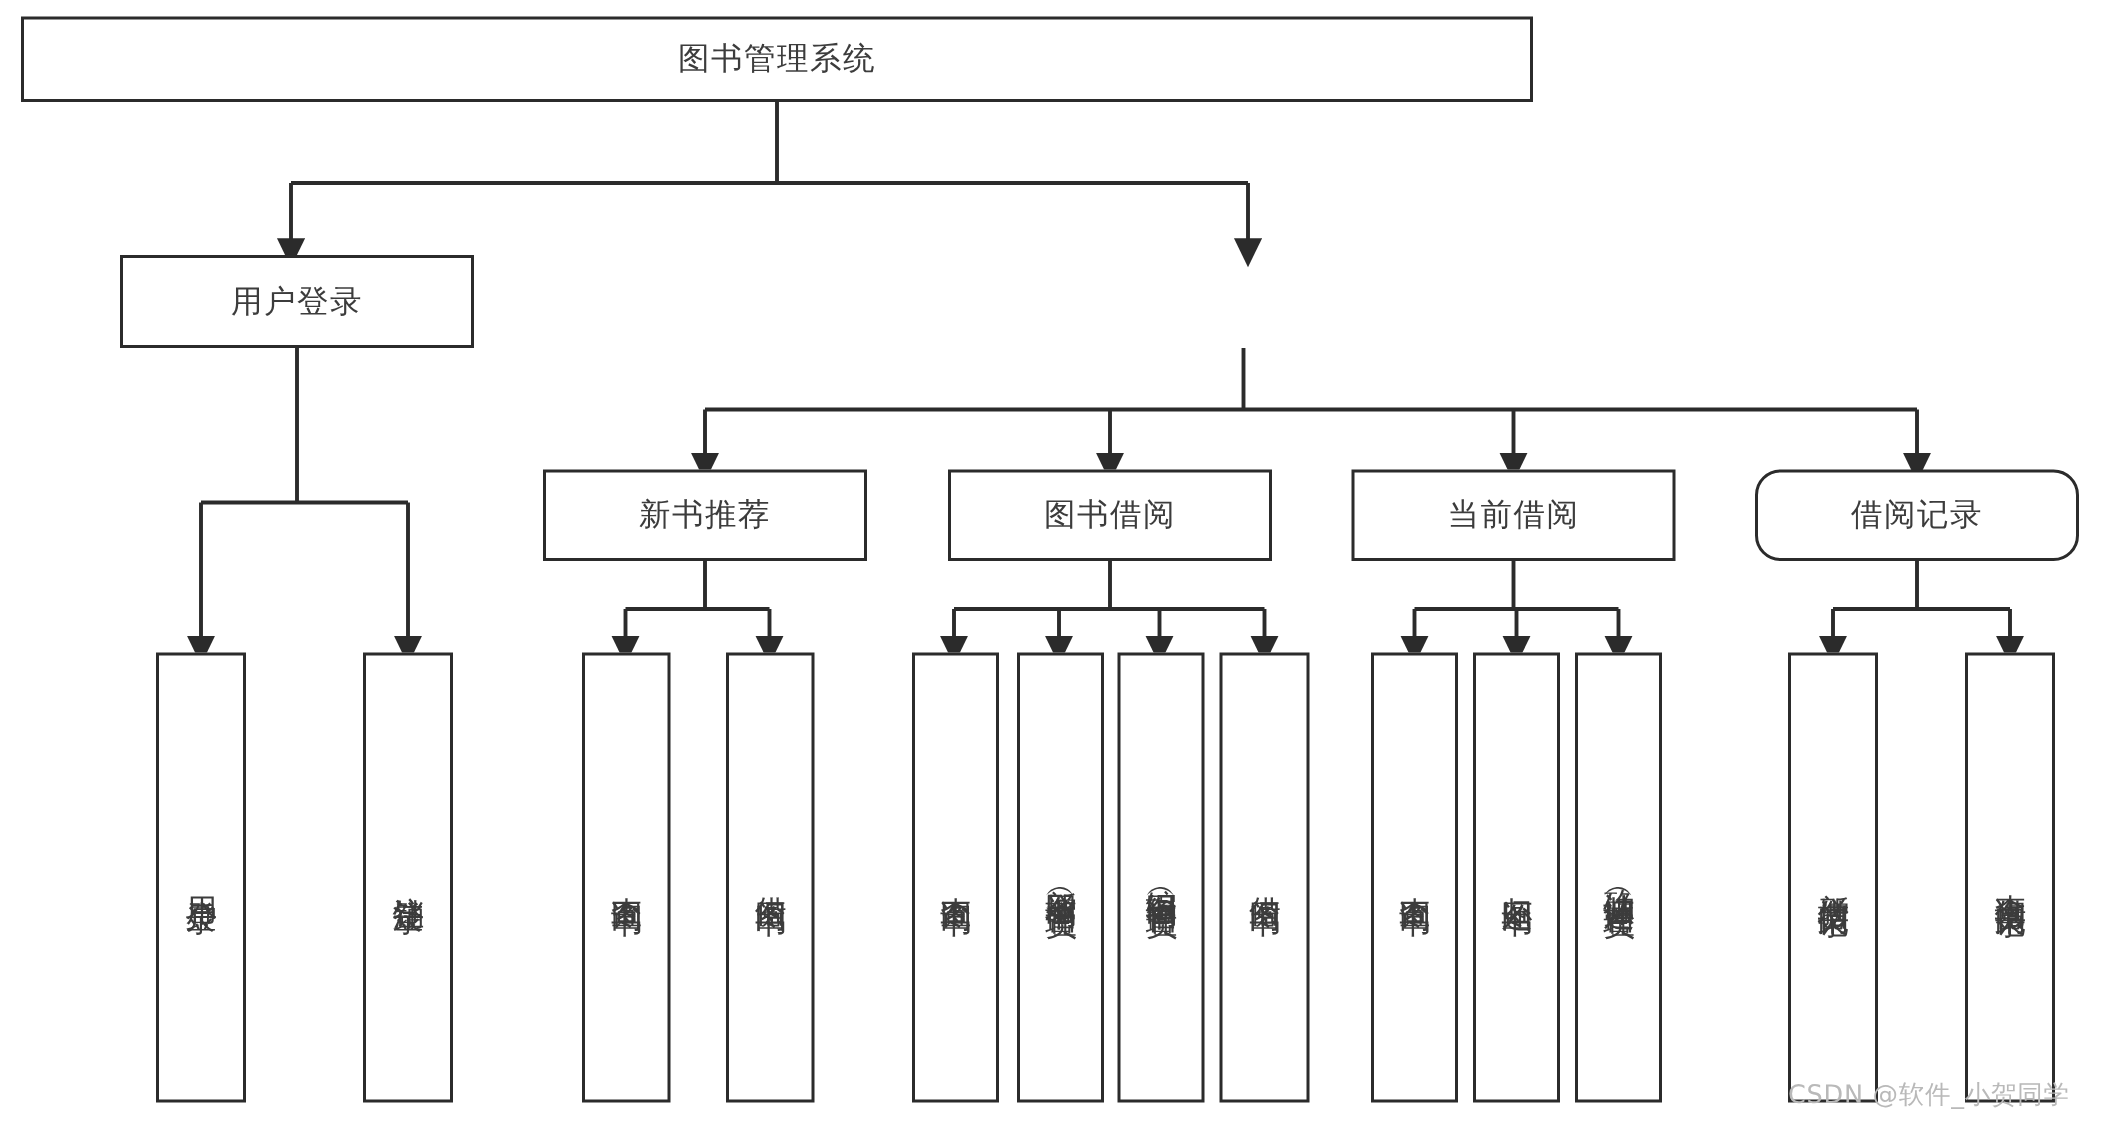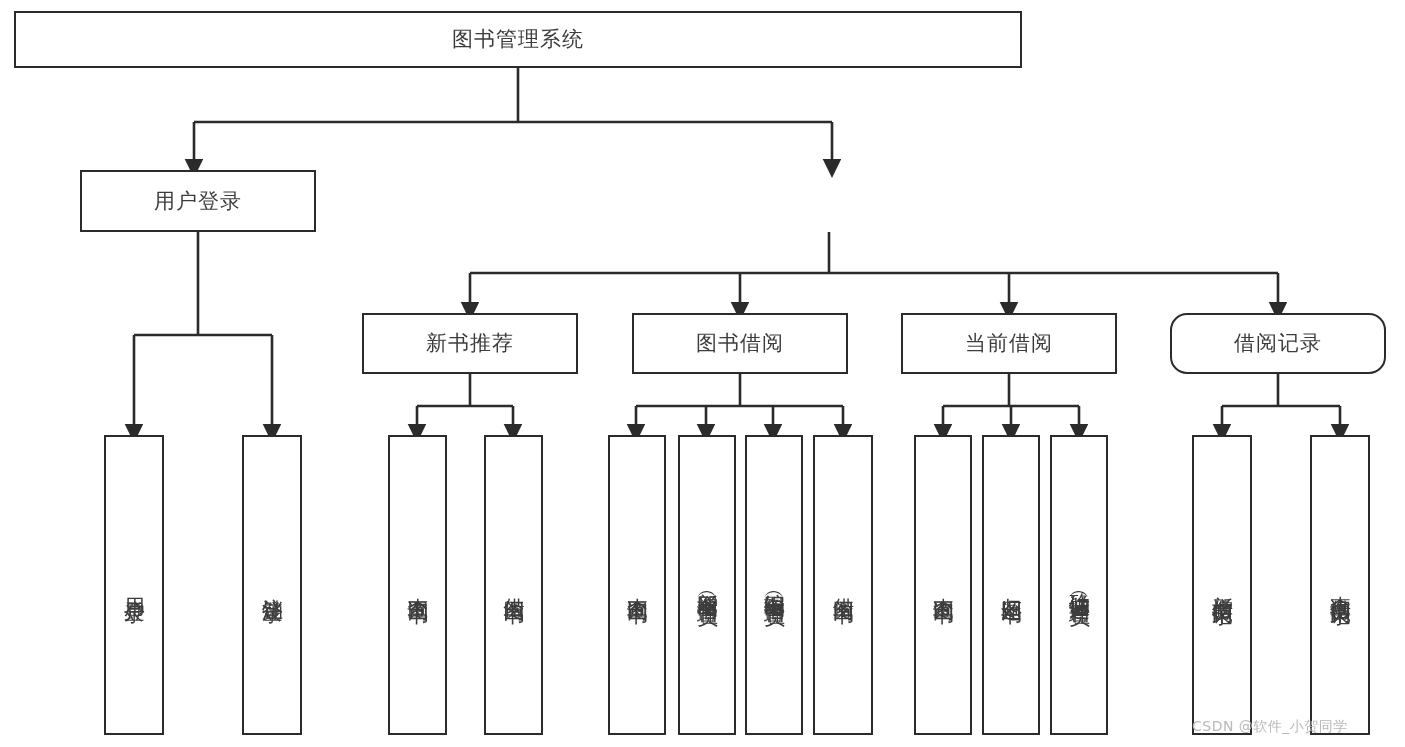--- a/index.html
+++ b/index.html
@@ -51,21 +51,21 @@
     text-orientation: upright;
     display: block;
   }
   .node .label {
     display: block;
     white-space: pre-line;
     font-family: Liberation Serif, serif;
   }
   .watermark {
     position: absolute;
-    font-size: 14px;
+    font-size: 17px;
     color: #b9b9b9;
     letter-spacing: 0.5px;
     white-space: nowrap;
     font-family: "DejaVu Sans", "Liberation Sans", sans-serif;
   }
 </style>
 </head>
 <body>
 
 <div id="canvas">

